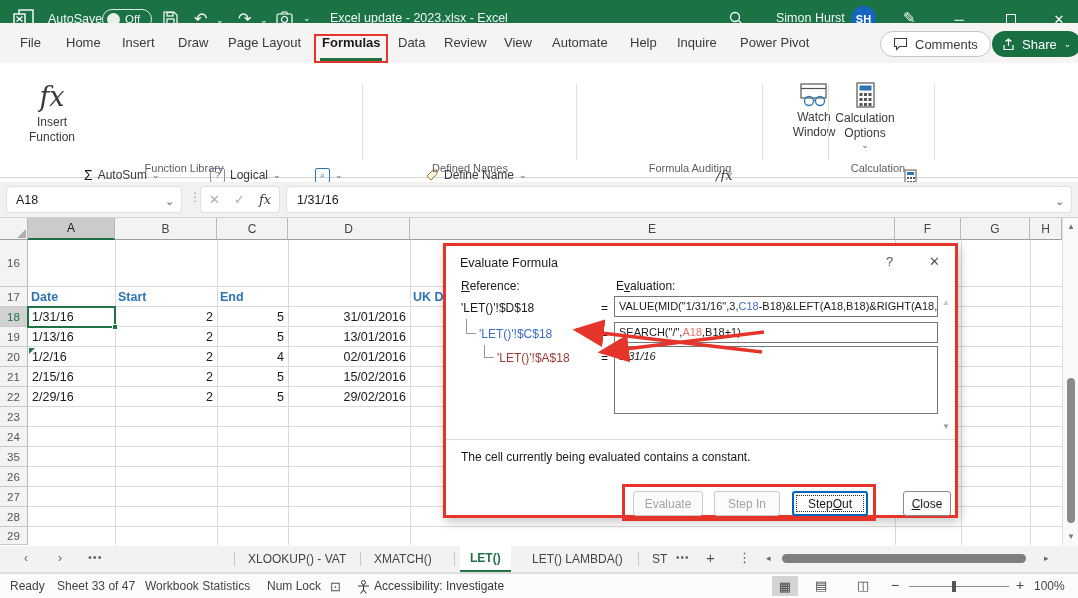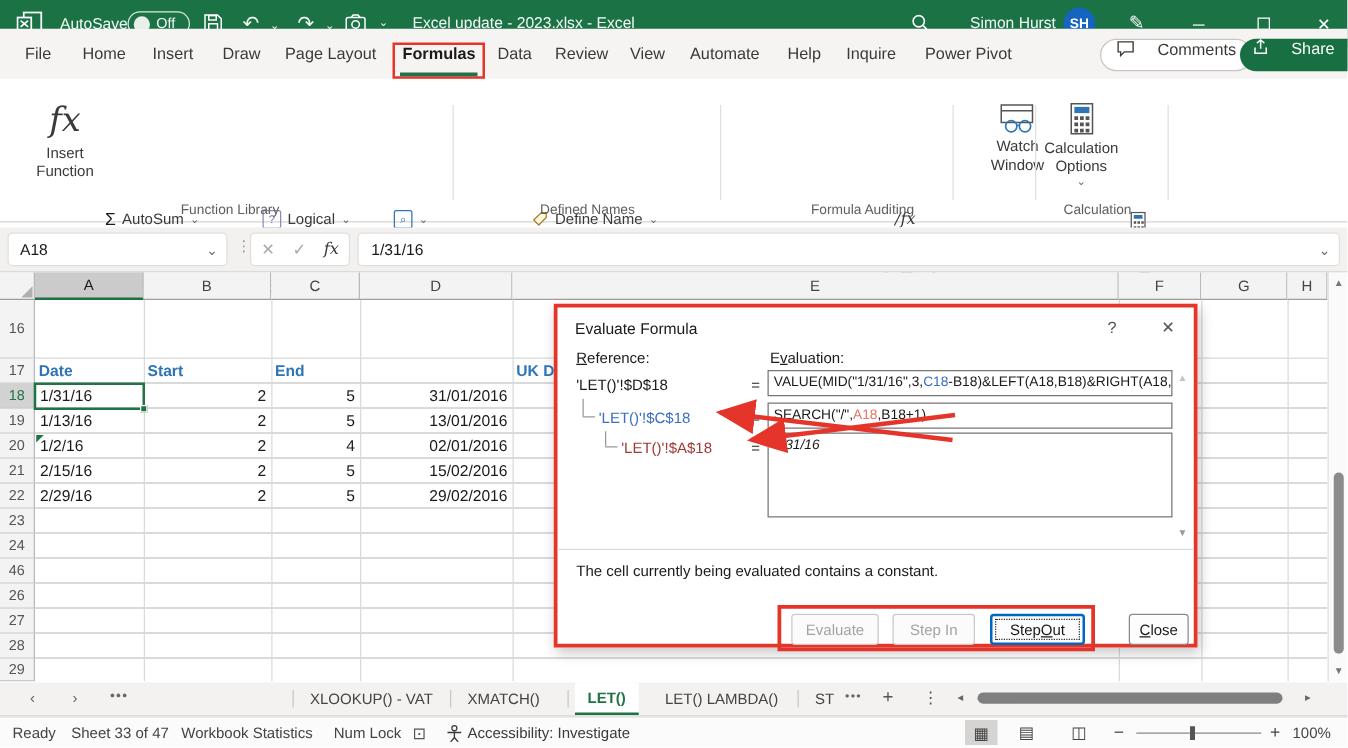--- a/index.html
+++ b/index.html
@@ -14,21 +14,21 @@
   .tb-txt { color:rgba(255,255,255,.95); font-size:12.5px; }
   .toggle { width:50px; height:20px; border:1px solid rgba(255,255,255,.85); border-radius:10px; display:flex; align-items:center; padding:0 4px; gap:5px; }
   .knob { width:13px; height:13px; border-radius:50%; background:#e9efe9; }
   .avatar { width:25px; height:25px; border-radius:50%; background:#1565C0; color:#fff; font-size:11px; font-weight:bold; display:flex; align-items:center; justify-content:center; }
   .winbtn { width:30px; height:30px; color:#fff; font-size:13px; display:flex; align-items:center; justify-content:center; }
 
   
   #tabstrip { left:0; top:23px; width:1078px; height:40px; background:#F6F4F3; }
   .rtab { position:absolute; top:12px; font-size:13px; color:#3B3A39; white-space:nowrap; }
   .rtab-active-box { border:2px solid #E5352B; }
-  .pill { border-radius:14px; display:flex; align-items:flex-start; gap:18px; font-size:13px; }
+  .pill { border-radius:14px; display:flex; align-items:center; gap:7px; font-size:13px; }
 
   
   #ribbon { left:0; top:78px; width:1078px; height:100px; background:#fff; border-bottom:1px solid #D5D3D1; }
   .rsep { position:absolute; top:6px; width:1px; height:76px; background:#E2E0DE; }
   .ritem { position:absolute; display:flex; align-items:center; gap:5px; font-size:12px; color:#3B3A39; white-space:nowrap; height:22px; }
   .chev { font-size:9px; color:#605E5C; line-height:1; }
   .bicon { display:inline-flex; width:15px; height:15px; border:1px solid; border-radius:2px; font-size:9px; align-items:center; justify-content:center; line-height:1; }
   .bigbtn { position:absolute; top:4px; height:78px; display:flex; flex-direction:column; align-items:center; justify-content:flex-start; font-size:12px; color:#3B3A39; text-align:center; }
   .glabel { position:absolute; top:84px; font-size:11px; color:#605E5C; white-space:nowrap; transform:translateX(-50%); }
   .fx { font-family:"DejaVu Serif", serif; font-style:italic; }
@@ -376,21 +376,21 @@
 
 <div class="rowhdr" style="top:240px;height:47px">16</div>
 <div class="rowhdr" style="top:287px;height:20px">17</div>
 <div class="rowhdr" style="top:307px;height:20px;background:#D2D2D2;color:#217346">18</div>
 <div class="rowhdr" style="top:327px;height:20px">19</div>
 <div class="rowhdr" style="top:347px;height:20px">20</div>
 <div class="rowhdr" style="top:367px;height:20px">21</div>
 <div class="rowhdr" style="top:387px;height:20px">22</div>
 <div class="rowhdr" style="top:407px;height:20px">23</div>
 <div class="rowhdr" style="top:427px;height:20px">24</div>
-<div class="rowhdr" style="top:447px;height:20px">46</div>
+<div class="rowhdr" style="top:447px;height:20px">35</div>
 <div class="rowhdr" style="top:467px;height:20px">26</div>
 <div class="rowhdr" style="top:487px;height:20px">27</div>
 <div class="rowhdr" style="top:507px;height:20px">28</div>
 <div class="rowhdr" style="top:527px;height:18px">29</div>
 
 <div class="ab" id="sheetbody">
 
   <span class="cell hdr-blue" style="left:3px;top:50px">Date</span>
   <span class="cell hdr-blue" style="left:90px;top:50px">Start</span>
   <span class="cell hdr-blue" style="left:192px;top:50px">End</span>

